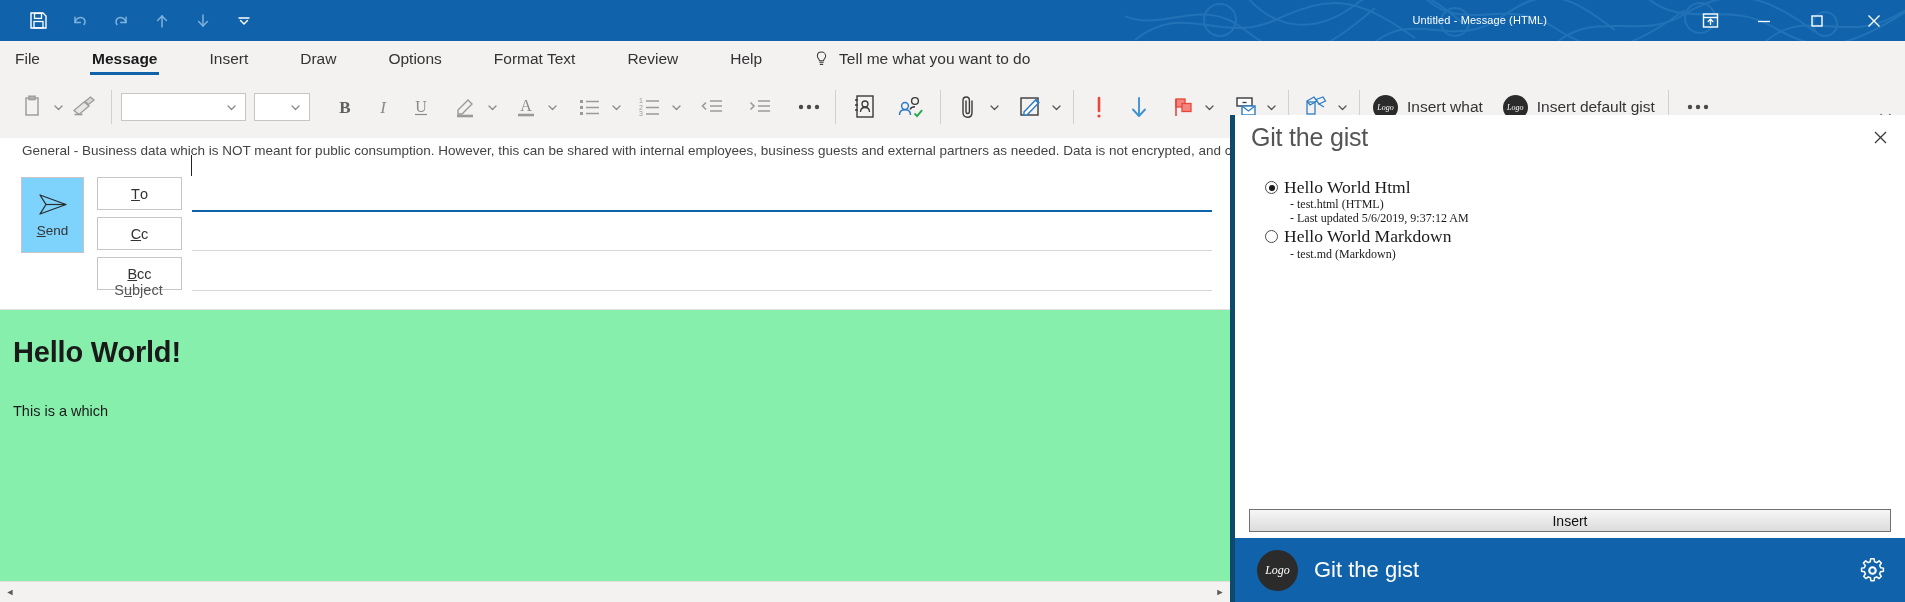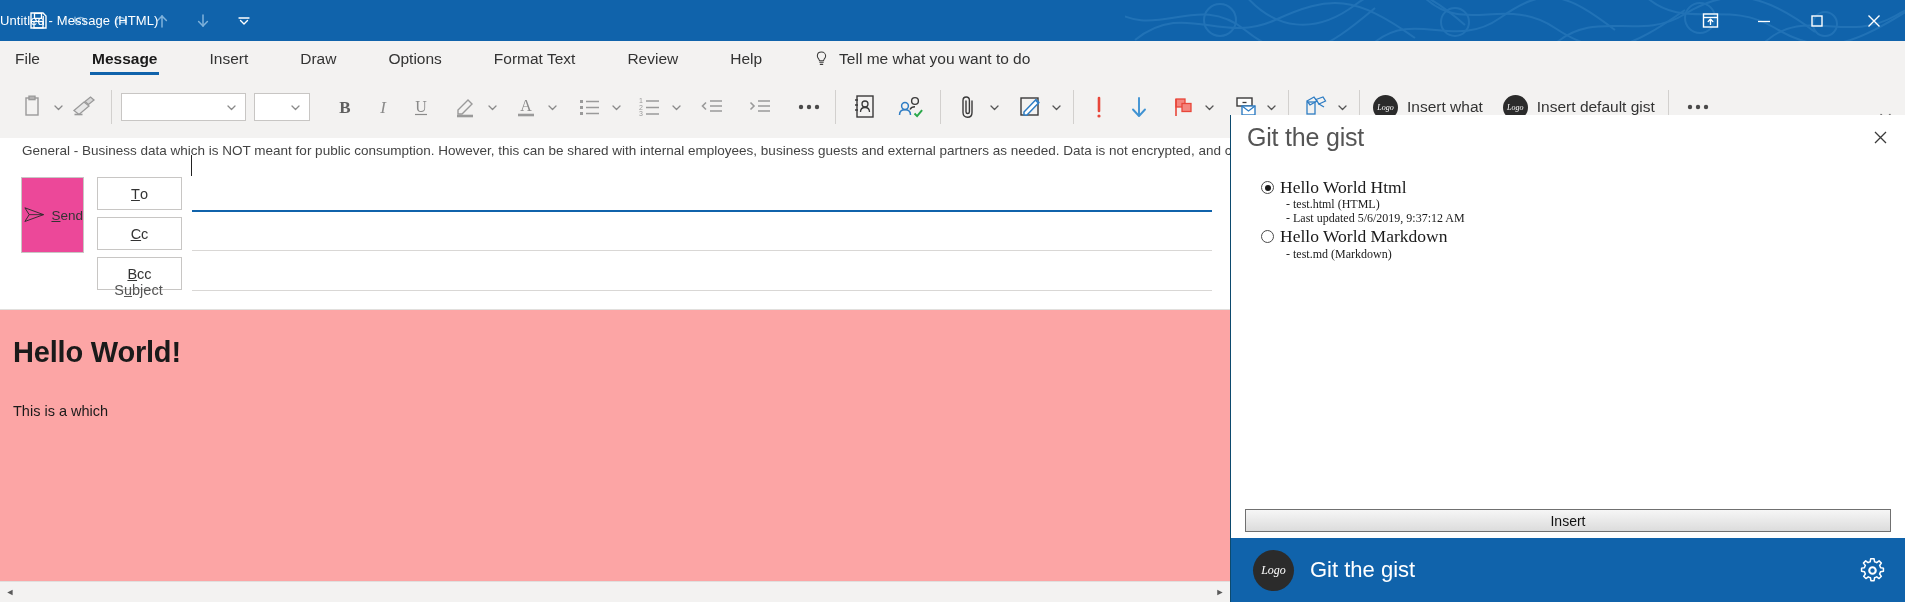--- a/index.html
+++ b/index.html
@@ -22,21 +22,21 @@
   }
   .qat{position:absolute;left:18px;top:0;height:41px;display:flex;align-items:center;gap:0px;}
   .qat .qbtn{
     width:41px;height:41px;display:flex;align-items:center;justify-content:center;
     color:#ffffff;
   }
   .qat .qbtn.dim{color:#7fb2db;}
   .qat .qbtn svg{display:block;}
   .title-text{
     position:absolute;left:0;top:0;width:1547px;height:41px;line-height:41px;
-    text-align:left;color:#ffffff;font-size:13px;letter-spacing:.1px;
+    text-align:right;color:#ffffff;font-size:11px;letter-spacing:.1px;
     pointer-events:none;
   }
   .wincontrols{position:absolute;right:0;top:0;height:41px;display:flex;align-items:center;}
   .wincontrols .wbtn{
     width:53px;height:41px;display:flex;align-items:center;justify-content:center;color:#fff;
   }
   .wincontrols .wbtn.close{width:62px;}
 
   
   .tabsrow{
@@ -95,22 +95,22 @@
   }
   .infobar .txt{font-size:13.5px;color:#444;white-space:nowrap;}
 
   
   .composewrap{
     position:absolute;left:0;top:164px;width:1230px;height:145px;background:#fff;
     border-bottom:1px solid #e1dfdd;
   }
   .sendbtn{
     position:absolute;left:21px;top:13px;width:61px;height:74px;
-    border:1px solid #c8c6c4;background:#ec4899;
-    display:flex;align-items:center;justify-content:center;gap:5px;
+    border:1px solid #c8c6c4;background:#7dd3fc;
+    display:flex;flex-direction:column;align-items:center;justify-content:center;gap:5px;
   }
   .sendbtn .lbl{font-size:13.5px;color:#333;}
   .sendbtn .lbl u{text-decoration:underline;}
   .fieldbtn{
     position:absolute;left:97px;width:83px;height:31px;border:1px solid #c8c6c4;background:#fff;
     display:flex;align-items:center;justify-content:center;font-size:14.5px;color:#333;
   }
   .fieldbtn u{text-decoration:underline;}
   .fieldline{
     position:absolute;left:192px;right:18px;height:1px;background:#d9d7d5;
@@ -119,41 +119,41 @@
   .subjlabel{
     position:absolute;left:97px;width:83px;height:22px;
     display:flex;align-items:center;justify-content:center;font-size:14.5px;color:#555;
   }
   .caret-cursor{
     position:absolute;left:191px;top:155px;width:1px;height:21px;background:#222;
   }
 
   
   .bodyarea{
-    position:absolute;left:0;top:310px;width:1230px;height:272px;background:#fca5a5;
+    position:absolute;left:0;top:310px;width:1230px;height:272px;background:#86efac;
     padding:26px 0 0 13px;box-sizing:border-box;
   }
   .body-h1{
     font-family:"Liberation Sans", sans-serif;
     font-size:29px;font-weight:bold;color:#1a1a1a;margin:0 0 34px 0;letter-spacing:-.2px;
   }
   .body-p{font-size:14.5px;color:#1a1a1a;margin:0;}
 
   
   .hscroll{
     position:absolute;left:0;bottom:0;width:1230px;height:20px;background:#f3f2f1;
     border-top:1px solid #e1dfdd;display:flex;align-items:center;
   }
   .hscroll .arrow{width:20px;height:19px;display:flex;align-items:center;justify-content:center;color:#5a5a5a;font-size:9px;}
   .hscroll .track{flex:1;height:19px;background:#f3f2f1;}
 
   
   .taskpane{
     position:absolute;right:0;top:115px;width:675px;height:487px;background:#fff;
-    border-left:1px solid #0c4a6e;box-sizing:border-box;
+    border-left:5px solid #0c4a6e;box-sizing:border-box;
   }
   .tp-head{position:relative;height:52px;}
   .tp-title{
     position:absolute;left:16px;top:8px;font-size:25px;color:#555;font-weight:400;letter-spacing:-.2px;
   }
   .tp-close{
     position:absolute;right:12px;top:9px;width:26px;height:26px;
     display:flex;align-items:center;justify-content:center;color:#444;
   }
   .tp-body{

